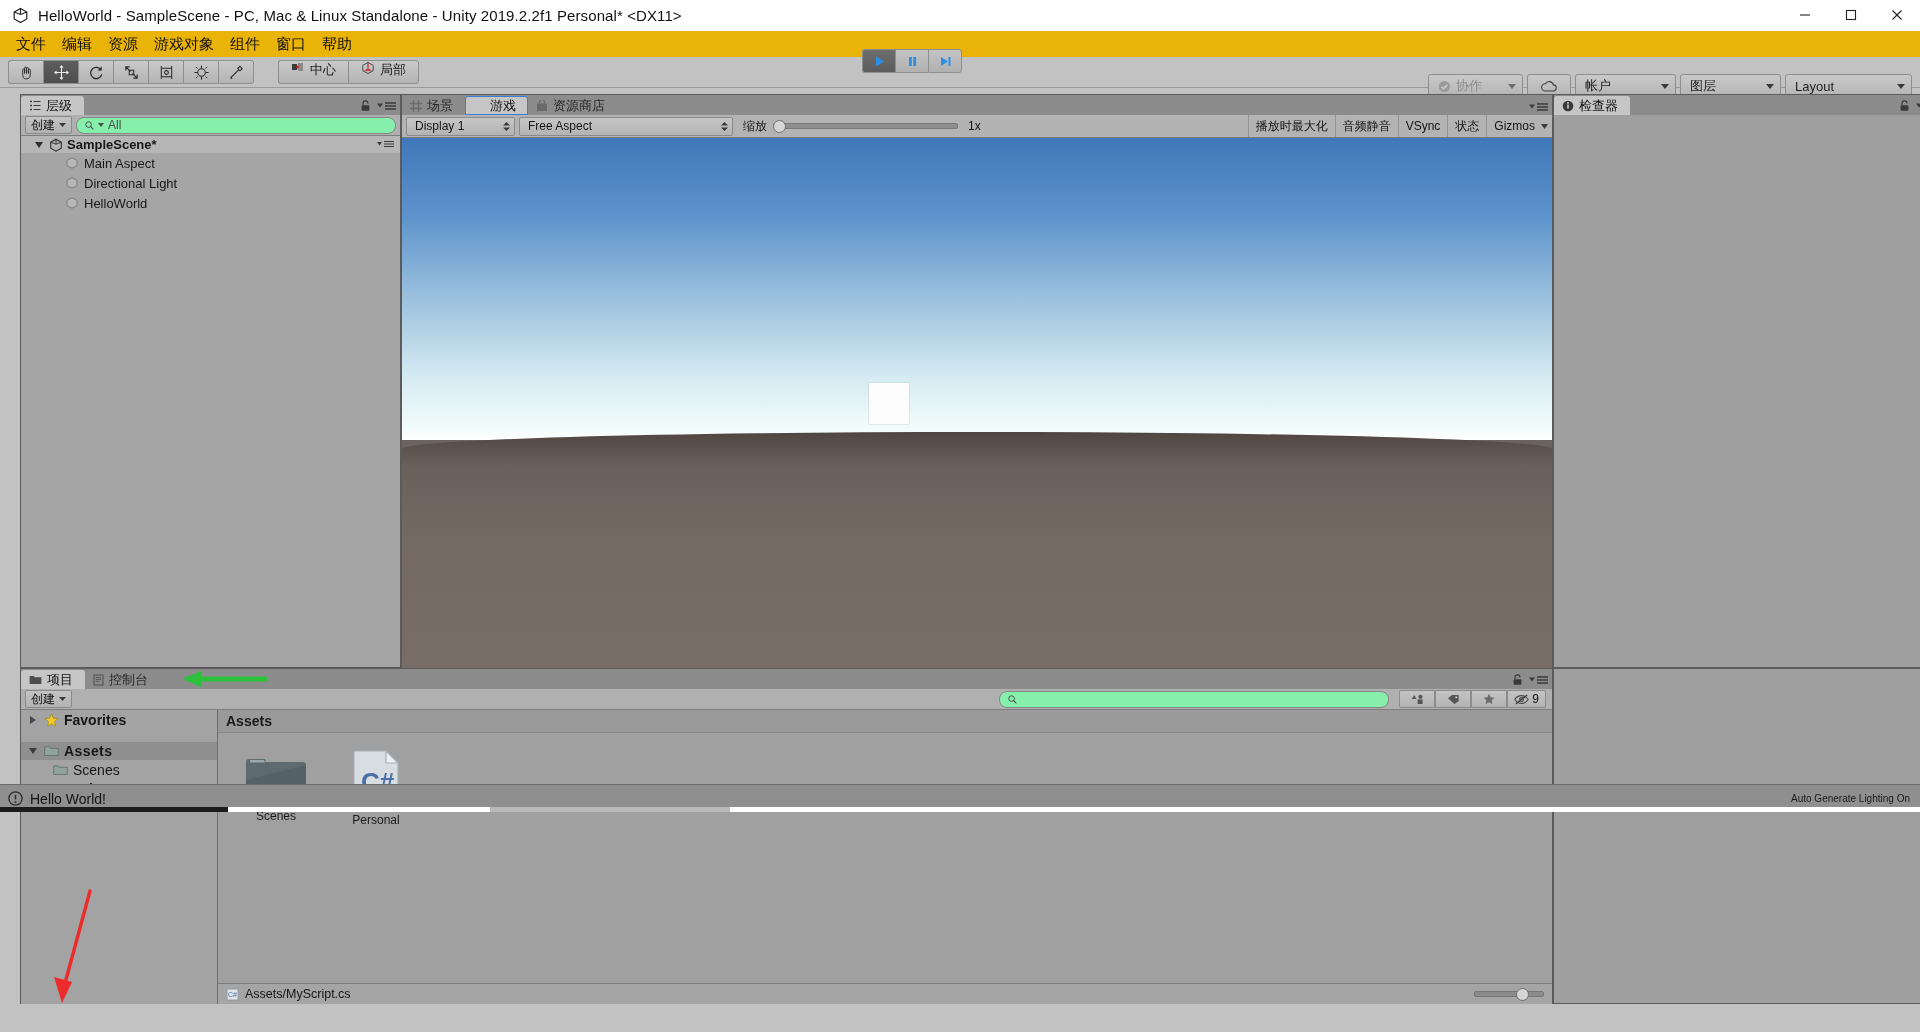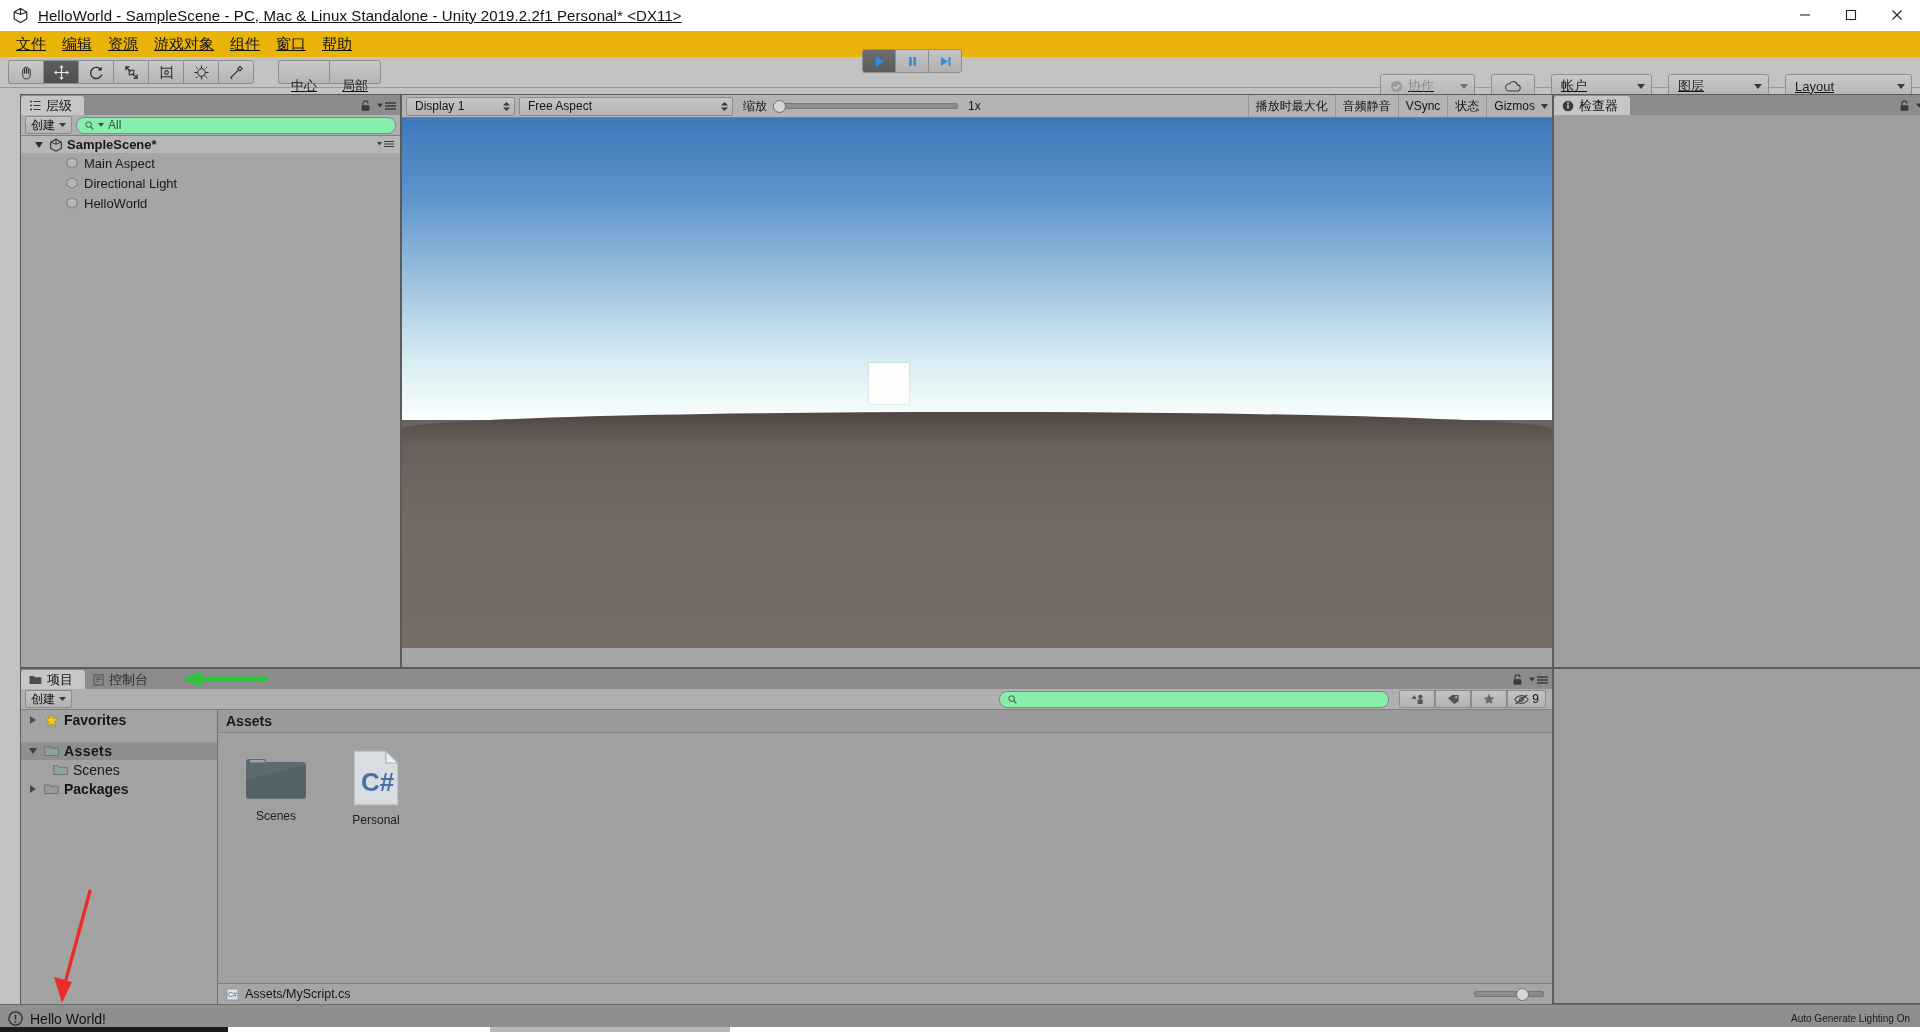--- a/index.html
+++ b/index.html
@@ -2,21 +2,21 @@
 <html><head>
 <meta charset="utf-8">
 <style>
   html,body{margin:0;padding:0;}
   body{
     width:1920px;height:1032px;overflow:hidden;
     font-family:"Liberation Sans","DejaVu Sans",sans-serif;
     font-size:14px;color:#111;background:#c2c2c2;
     -webkit-font-smoothing:antialiased;
   }
-  #app{position:relative;width:1920px;height:1032px;text-decoration:underline;}
+  #app{position:relative;width:1920px;height:812px;}
 
   
   .titlebar{height:30px;background:#ffffff;display:flex;align-items:center;border-bottom:1px solid #ffffff;}
   .tb-icon{width:28px;height:30px;display:flex;align-items:center;justify-content:center;margin-left:6px;}
   .tb-title{font-size:15px;color:#111;margin-left:4px;letter-spacing:.1px;white-space:nowrap;}
   .tb-spacer{flex:1;}
   .wbtn{width:46px;height:30px;display:flex;align-items:center;justify-content:center;}
   .wbtn svg{display:block;}
 
   
@@ -32,37 +32,37 @@
     display:flex;align-items:center;justify-content:center;cursor:default;
   }
   .tbtn:first-child{border-radius:3px 0 0 3px;}
   .tbtn:last-child{border-right-width:1px;border-radius:0 3px 3px 0;}
   .tbtn.sel{background:linear-gradient(#5d5d5d,#4e4e4e);}
   .tbtn.sel svg *{stroke:#e8e8e8 !important;}
 
   .pivotgrp{display:flex;margin-left:24px;}
   .pvbtn{
     height:22px;padding:0 12px;background:linear-gradient(#c9c9c9,#b4b4b4);
-    border:1px solid #8e8e8e;display:flex;align-items:flex-start;gap:16px;
-    font-size:13px;color:#1c1c1c;cursor:default;white-space:nowrap;flex-direction:column;
+    border:1px solid #8e8e8e;display:flex;align-items:flex-start;gap:5px;
+    font-size:13px;color:#1c1c1c;cursor:default;white-space:nowrap;
   }
   .pvbtn:first-child{border-radius:3px 0 0 3px;border-right-width:0;}
   .pvbtn:last-child{border-radius:0 3px 3px 0;}
 
   .playgrp{position:absolute;left:862px;top:49px;display:flex;}
   .pbtn{
     width:32px;height:22px;border:1px solid #8e8e8e;
     background:linear-gradient(#c4c4c4,#b0b0b0);
     display:flex;align-items:center;justify-content:center;cursor:default;
   }
   .pbtn:first-child{border-radius:3px 0 0 3px;border-right-width:0;background:linear-gradient(#6e6e6e,#5b5b5b);}
   .pbtn:nth-child(2){border-right-width:0;}
   .pbtn:last-child{border-radius:0 3px 3px 0;}
 
-  .tb-right{margin-left:auto;display:flex;align-items:center;gap:16px;margin-top:28px;}
+  .tb-right{margin-left:auto;display:flex;align-items:center;gap:4px;margin-top:28px;}
   .drop{
     height:22px;background:linear-gradient(#c9c9c9,#b4b4b4);border:1px solid #8e8e8e;
     border-radius:3px;display:flex;align-items:center;padding:0 6px 0 9px;
     font-size:13px;color:#1f1f1f;cursor:default;white-space:nowrap;
   }
   .drop .cap{flex:1;}
   .drop.dim{color:#8d8d8d;}
   .drop .arw{margin-left:10px;}
   .cloudbtn{width:42px;height:22px;background:linear-gradient(#c9c9c9,#b4b4b4);border:1px solid #8e8e8e;border-radius:3px;display:flex;align-items:center;justify-content:center;}
 
@@ -353,20 +353,47 @@
       <div class="trow" style="padding-left:44px;height:20px">
         <svg width="14" height="14" viewBox="0 0 14 14" style="margin-right:5px">
             <path d="M7 1.8 12 4.4v5.2L7 12.2 2 9.6V4.4z" fill="#b7b7b7" stroke="#7d7d7d" stroke-width="1"></path>
           </svg>
         <span>HelloWorld</span>
       </div>
     </div>
   </div>
 
   <div class="panel" style="left:381px;top:94px;width:1152px;height:574px;">
+    <div class="tabstrip">
+      <div class="tab">
+        <svg width="12" height="12" viewBox="0 0 12 12">
+            <path d="M3.5 0v12M8.5 0v12M0 3.5h12M0 8.5h12" stroke="#6a6a6a" stroke-width="1.3"></path>
+          </svg>
+        <span>场景</span>
+      </div>
+      <div class="tab active hl">
+        <svg width="12" height="12" viewBox="0 0 12 12">
+            <path d="M6 0a6 6 0 1 0 0 12A4.6 4.6 0 0 1 6 0z" fill="#2f2f2f"></path>
+          </svg>
+        <span>游戏</span>
+      </div>
+      <div class="tab">
+        <svg width="12" height="12" viewBox="0 0 12 12">
+            <rect x="1" y="3.5" width="10" height="7.5" fill="#6a6a6a"></rect>
+            <path d="M3.5 3.5V2a2.5 2.5 0 0 1 5 0v1.5" fill="none" stroke="#6a6a6a" stroke-width="1.1"></path>
+          </svg>
+        <span>资源商店</span>
+      </div>
+      <div class="tright">
+        <svg width="19" height="10" viewBox="0 0 19 10">
+            <path d="M0 2.5h6L3 6.5z" fill="#3a3a3a"></path>
+            <path d="M8 2h11M8 5h11M8 8h11" stroke="#3a3a3a" stroke-width="1.3"></path>
+          </svg>
+      </div>
+    </div>
 
     <div class="gamebar">
       <div class="gsel" style="width:95px">
         <span class="cap">Display 1</span>
         <svg width="7" height="9" viewBox="0 0 7 9">
             <path d="M0 3.5h7L3.5 0z" fill="#3a3a3a"></path>
             <path d="M0 5.5h7L3.5 9z" fill="#3a3a3a"></path>
           </svg>
       </div>
       <div class="gsel" style="width:200px">

